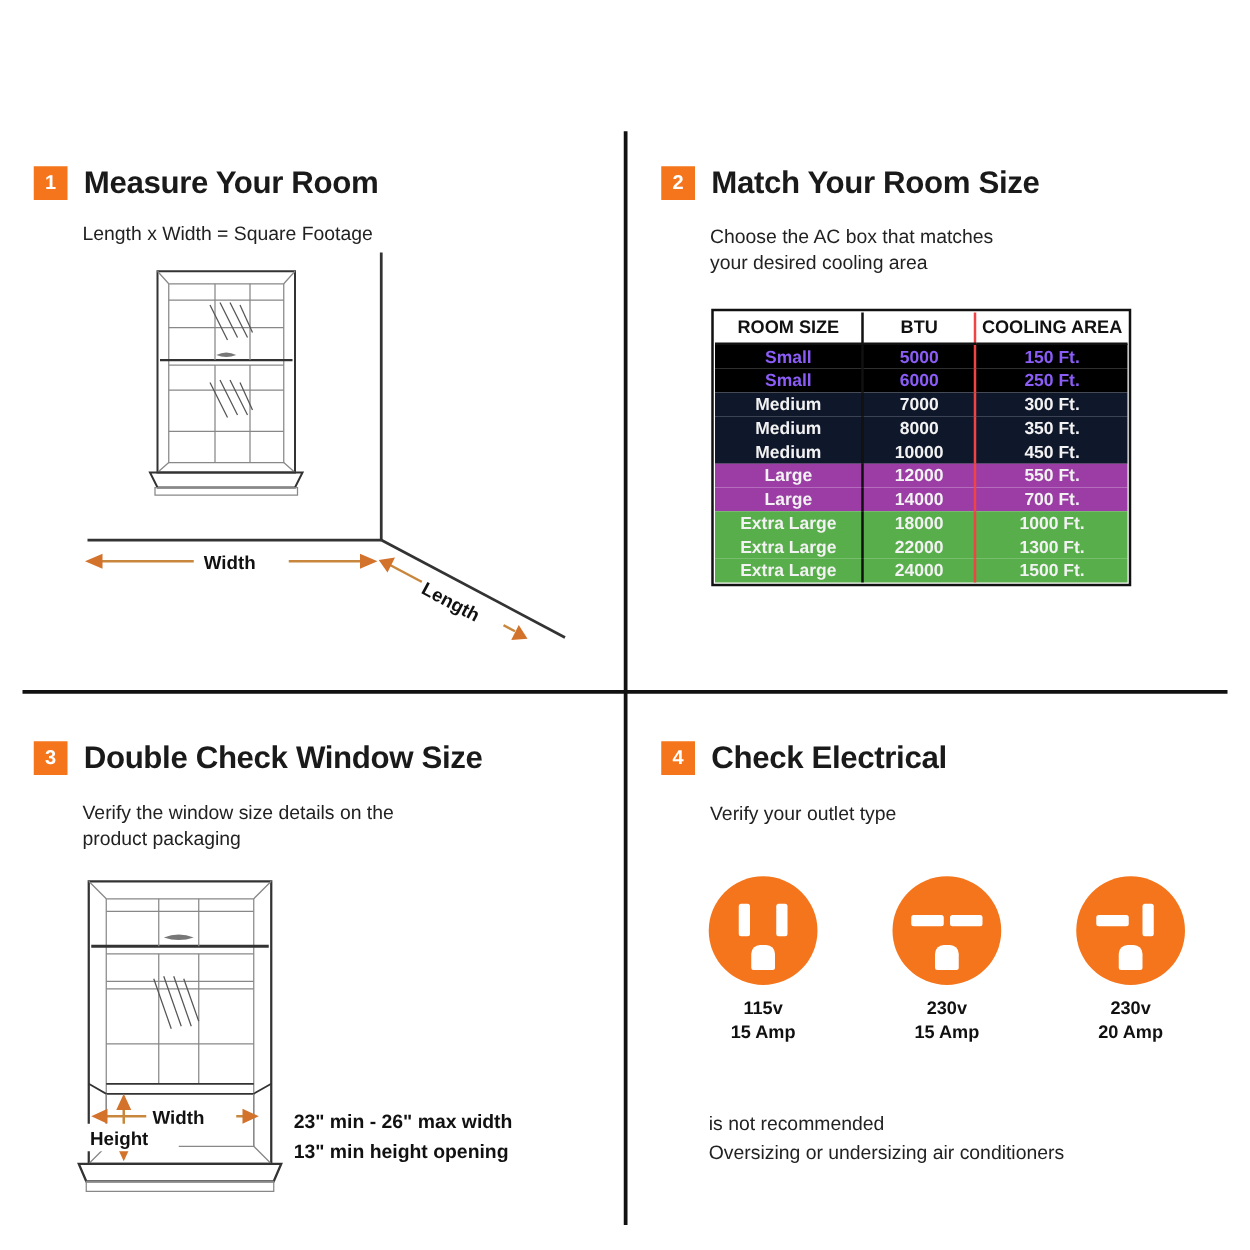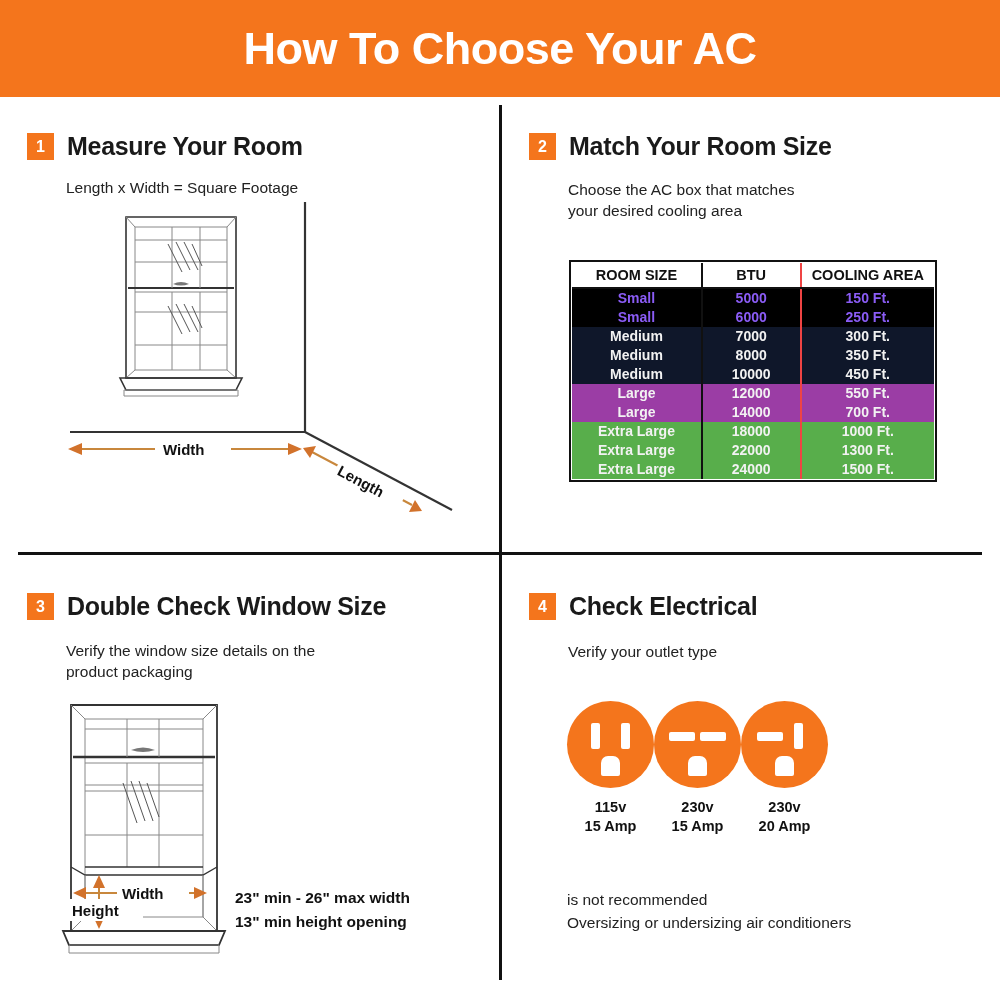--- a/index.html
+++ b/index.html
@@ -25,40 +25,40 @@
 
   .step-head{display:flex;align-items:center;gap:13px;}
   .badge{width:27px;height:27px;background:#F4751C;color:#fff;font-weight:bold;
          font-size:16px;display:flex;align-items:center;justify-content:center;
          flex:0 0 auto;font-family:"Liberation Sans",sans-serif;}
   .step-title{font-size:25px;font-weight:bold;color:#1a1a1a;line-height:27px;
               letter-spacing:-0.3px;}
   .sub{font-size:15.5px;line-height:21px;color:#222;font-weight:400;}
 
   
-  .tbl-wrap{position:absolute;left:67px;top:155px;width:368px;background:#fff;
+  .tbl-wrap{position:absolute;left:67px;top:142px;width:336px;background:#fff;
             border:2px solid #111;box-sizing:border-box;padding:1px;}
   table.btu{border-collapse:collapse;width:100%;table-layout:fixed;}
   table.btu th,table.btu td{text-align:center;font-weight:bold;
       font-family:"Liberation Sans",sans-serif;padding:0;height:19px;line-height:19px;}
   table.btu th{font-size:14.5px;color:#111;background:#fff;border-bottom:2px solid #111;
       height:24px;line-height:24px;}
   table.btu td{font-size:14px;color:#fff;}
   table.btu th.c1,table.btu td.c1{width:36%;border-right:2px solid #111;}
   table.btu th.c2,table.btu td.c2{width:27%;border-right:2px solid #ef4444;}
   table.btu th.c3,table.btu td.c3{width:37%;}
   tr.rs td{background:#000;}
   tr.rm td{background:#0f172a;}
   tr.rl td{background:#9B3DA5;}
   tr.rx td{background:#58AE4B;}
   tr.rs td{color:#8b5cf6;}
   tr.rm td,tr.rl td,tr.rx td{color:#f2f2f2;}
 
   
-  .outlets{position:absolute;left:65px;top:145px;width:400px;display:flex;}
+  .outlets{position:absolute;left:65px;top:145px;width:400px;display:flex;gap:60px;}
   .outlet{width:87px;text-align:center;}
   .disc{width:87px;height:87px;border-radius:50%;background:#F4751C;position:relative;}
   .slot{position:absolute;background:#fff;}
   .slot.vert{width:9px;height:26px;border-radius:2px;top:22px;}
   .slot.horz{width:26px;height:9px;border-radius:2px;top:31px;}
   .ground{position:absolute;left:34px;top:55px;width:19px;height:20px;background:#fff;
           border-radius:7px 7px 2px 2px;}
   .olabel{margin-top:10px;font-size:14.5px;font-weight:bold;line-height:19px;color:#111;}
 
   .note{position:absolute;left:65px;top:332px;width:400px;font-size:15.5px;
@@ -73,23 +73,20 @@
   .thin{stroke:#888;fill:none;stroke-width:1;}
   .arw{stroke:#C8873C;stroke-width:2;fill:none;}
   .arwf{fill:#D2722B;}
   .lbl{font-family:"Liberation Sans",sans-serif;font-weight:bold;font-size:15px;fill:#111;}
 </style>
 </head>
 <body>
 
 <div id="page">
 
-  <div class="hdr">
-    <h1>How To Choose Your AC</h1>
-  </div>
 
   <div class="v-div"></div>
   <div class="h-div"></div>
 
   <div class="panel" id="p1">
     <div class="step-head" style="position:absolute;left:27px;top:28px;">
       <div class="badge">1</div>
       <div class="step-title">Measure Your Room</div>
     </div>
     <div class="sub" style="position:absolute;left:66px;top:72px;">Length x Width = Square Footage</div>

